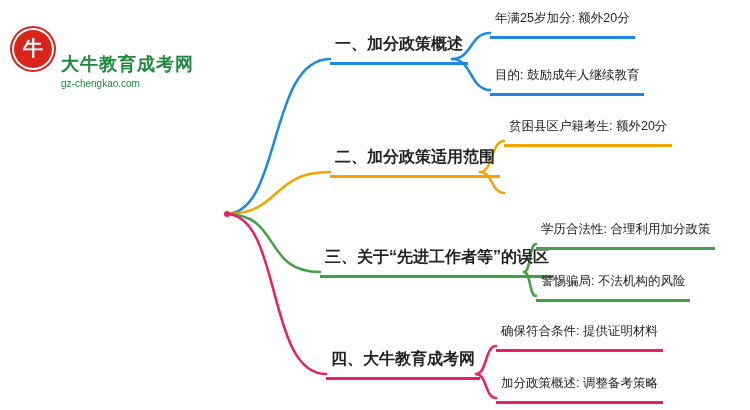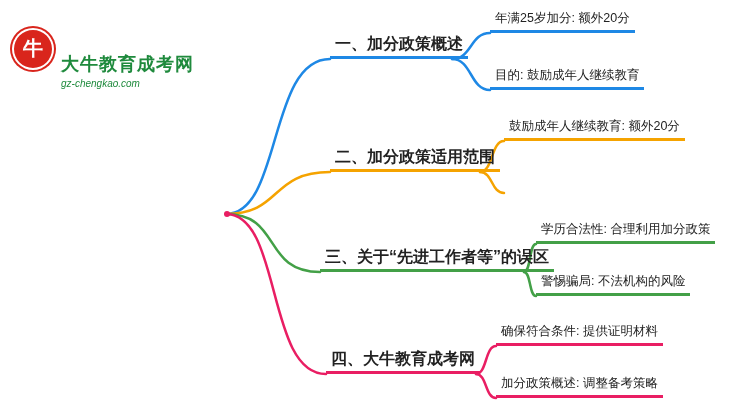--- a/index.html
+++ b/index.html
@@ -7,21 +7,21 @@
   .canvas{position:relative;width:750px;height:410px;background:#ffffff;overflow:hidden;}
   .wires{position:absolute;left:0;top:0;width:750px;height:410px;pointer-events:none;}
 
   
   .node{
     position:absolute;
     white-space:nowrap;
     color:#222;
     font-size:12.5px;
     line-height:18px;
-    padding:1px 5px 3px 5px;
+    padding:1px 5px 9px 5px;
     border-bottom:3px solid #999;
   }
   .root{
     font-size:14px;
     font-weight:700;
     color:#111;
     border-bottom:none;
     padding:0;
     line-height:20px;
   }
@@ -38,21 +38,21 @@
   
   .logo{position:absolute;left:12px;top:8px;display:flex;align-items:center;gap:7px;}
   .logo-circle{
     width:42px;height:42px;border-radius:50%;
     background:#d9251c;color:#ffffff;
     display:flex;align-items:center;justify-content:center;
     font-size:20px;font-weight:700;
     box-shadow:inset 0 0 0 2px #ffffff, 0 0 0 2px #d9251c;
   }
   .logo-title{font-size:18px;font-weight:700;color:#1f8a3d;letter-spacing:1px;margin-top:44px;}
-  .logo-url{font-size:10px;color:#1f8a3d;margin-top:2px;font-style:italic;}
+  .logo-url{font-size:10px;color:#1f8a3d;margin-top:2px;}
 </style>
 </head>
 <body>
 
 <div class="canvas">
 
   <svg class="wires" width="750" height="410" viewBox="0 0 750 410" fill="none">
 
     <path d="M226,214 C282,214 268,59 330,59" stroke="#1e88e5" stroke-width="2.5" stroke-linecap="round"></path>
     <path d="M226,214 C282,214 270,172 330,172" stroke="#f5a300" stroke-width="2.5" stroke-linecap="round"></path>
@@ -83,21 +83,21 @@
       <div class="logo-url">gz-chengkao.com</div>
     </div>
   </div>
 
 
   <div class="node branch b-blue" style="left:330px;top:33px">一、加分政策概述</div>
   <div class="node b-blue" style="left:490px;top:8px">年满25岁加分: 额外20分</div>
   <div class="node b-blue" style="left:490px;top:65px">目的: 鼓励成年人继续教育</div>
 
   <div class="node branch b-orange" style="left:330px;top:146px">二、加分政策适用范围</div>
-  <div class="node b-orange" style="left:504px;top:116px">鼓励成年人继续教育: 额外20分</div>
+  <div class="node b-orange" style="left:504px;top:116px">贫困县区户籍考生: 额外20分</div>
 
   <div class="node branch b-green" style="left:320px;top:246px">三、关于“先进工作者等”的误区</div>
   <div class="node b-green" style="left:536px;top:219px">学历合法性: 合理利用加分政策</div>
   <div class="node b-green" style="left:536px;top:271px">警惕骗局: 不法机构的风险</div>
 
   <div class="node branch b-pink" style="left:326px;top:348px">四、大牛教育成考网</div>
   <div class="node b-pink" style="left:496px;top:321px">确保符合条件: 提供证明材料</div>
   <div class="node b-pink" style="left:496px;top:373px">加分政策概述: 调整备考策略</div>
 
 </div>

